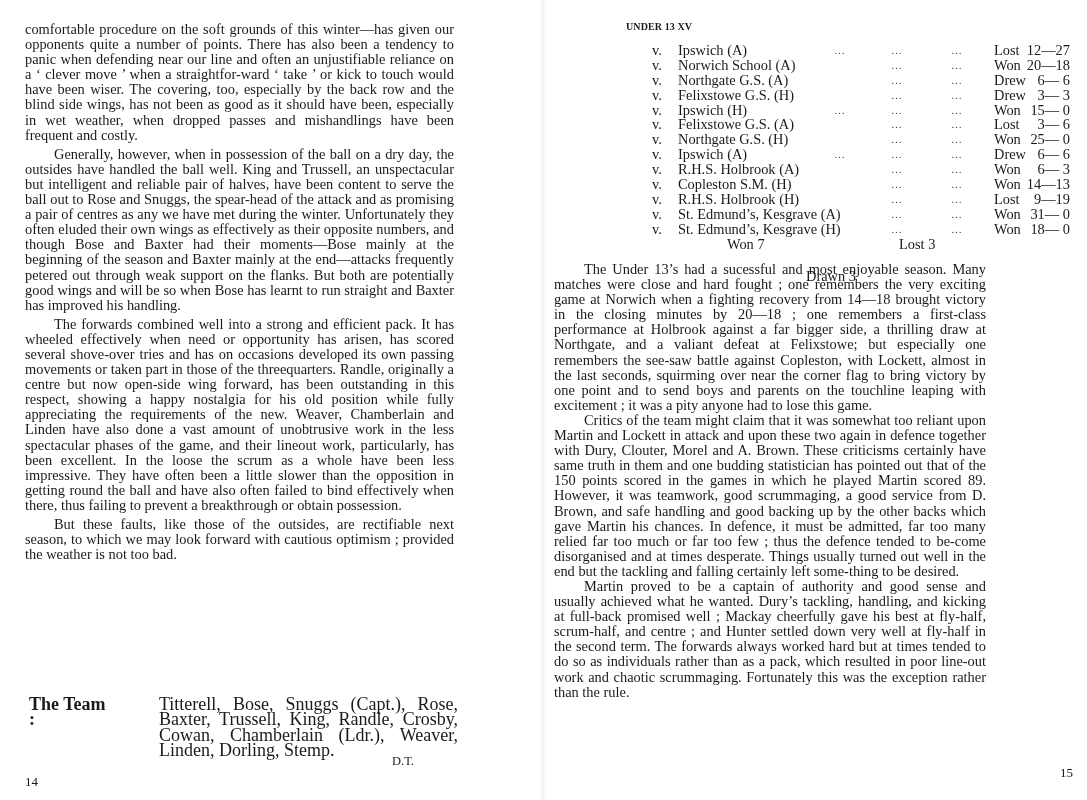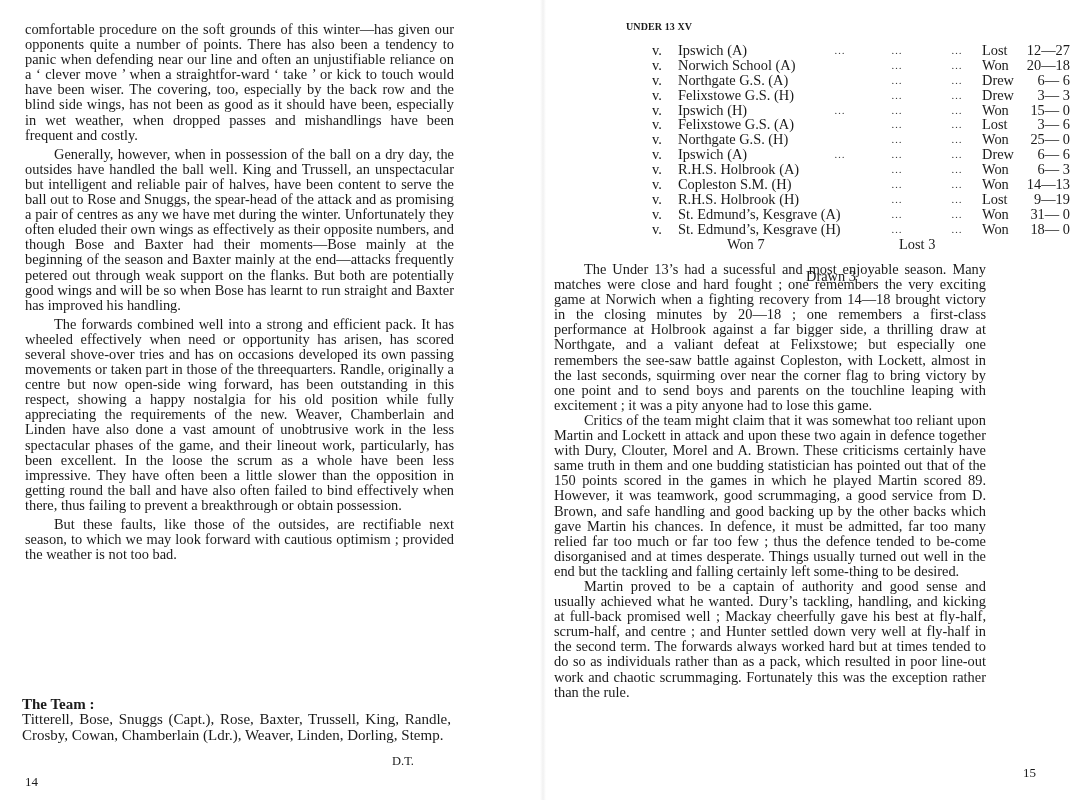--- a/index.html
+++ b/index.html
@@ -14,36 +14,36 @@
   .col { position: absolute; font-size: 14.4px; line-height: 15.1px; text-align: justify; }
   .left-col { left: 25px; top: 22px; width: 429px; }
   .right-col { left: 11px; top: 262px; width: 432px; }
 
   p { margin: 0; text-indent: 29px; }
   p.noindent { text-indent: 0; }
   .left-col p + p { margin-top: 4px; }
   .right-col p + p { margin-top: 0; }
   .right-col p { text-indent: 30px; }
 
-  .team { position: absolute; left: 22px; top: 697px; width: 429px; font-size: 15px; line-height: 15.3px; display: flex; flex-direction: column; }
+  .team { position: absolute; left: 29px; top: 697px; width: 429px; font-size: 18px; line-height: 15.3px; display: flex; }
   .team-label { font-weight: bold; width: 82px; flex-shrink: 0; }
-  .team-names { flex: 1; text-align: justify; }
+  .team-names { flex: 1; text-align: justify; margin-left: 48px; }
   .initials { position: absolute; left: 392px; top: 754px; font-size: 12.5px; }
   .page-num { position: absolute; font-size: 13px; }
   .pn-left { left: 25px; top: 774px; }
-  .pn-right { left: 480px; top: 765px; }
+  .pn-right { left: 517px; top: 765px; }
 
   .heading { position: absolute; left: 83px; top: 21px; font-weight: bold; font-size: 10px; letter-spacing: 0.1px; }
   .fixtures { position: absolute; left: 83px; top: 43px; width: 444px; font-size: 14.4px; }
   .fx-row { position: relative; height: 14.9px; line-height: 14.9px; white-space: nowrap; }
   .fx-v { position: absolute; left: 26px; }
   .fx-opp { position: absolute; left: 52px; }
   .fx-dots { position: absolute; font-size: 11px; color: #333; }
   .d1 { left: 208px; } .d2 { left: 265px; } .d3 { left: 325px; }
-  .fx-res { position: absolute; left: 356px; text-align: right; }
+  .fx-res { position: absolute; left: 368px; text-align: right; }
   .fx-score { position: absolute; right: 0; text-align: right; }
   .summary { position: relative; height: 16px; line-height: 15px; text-decoration: underline; }
   .summary span { position: absolute; }
   .s1 { left: 101px; } .s2 { left: 180px; margin-top: 32px; } .s3 { left: 273px; }
 </style>
 </head>
 <body>
 
 <div class="page page-left">
   <div class="col left-col">

